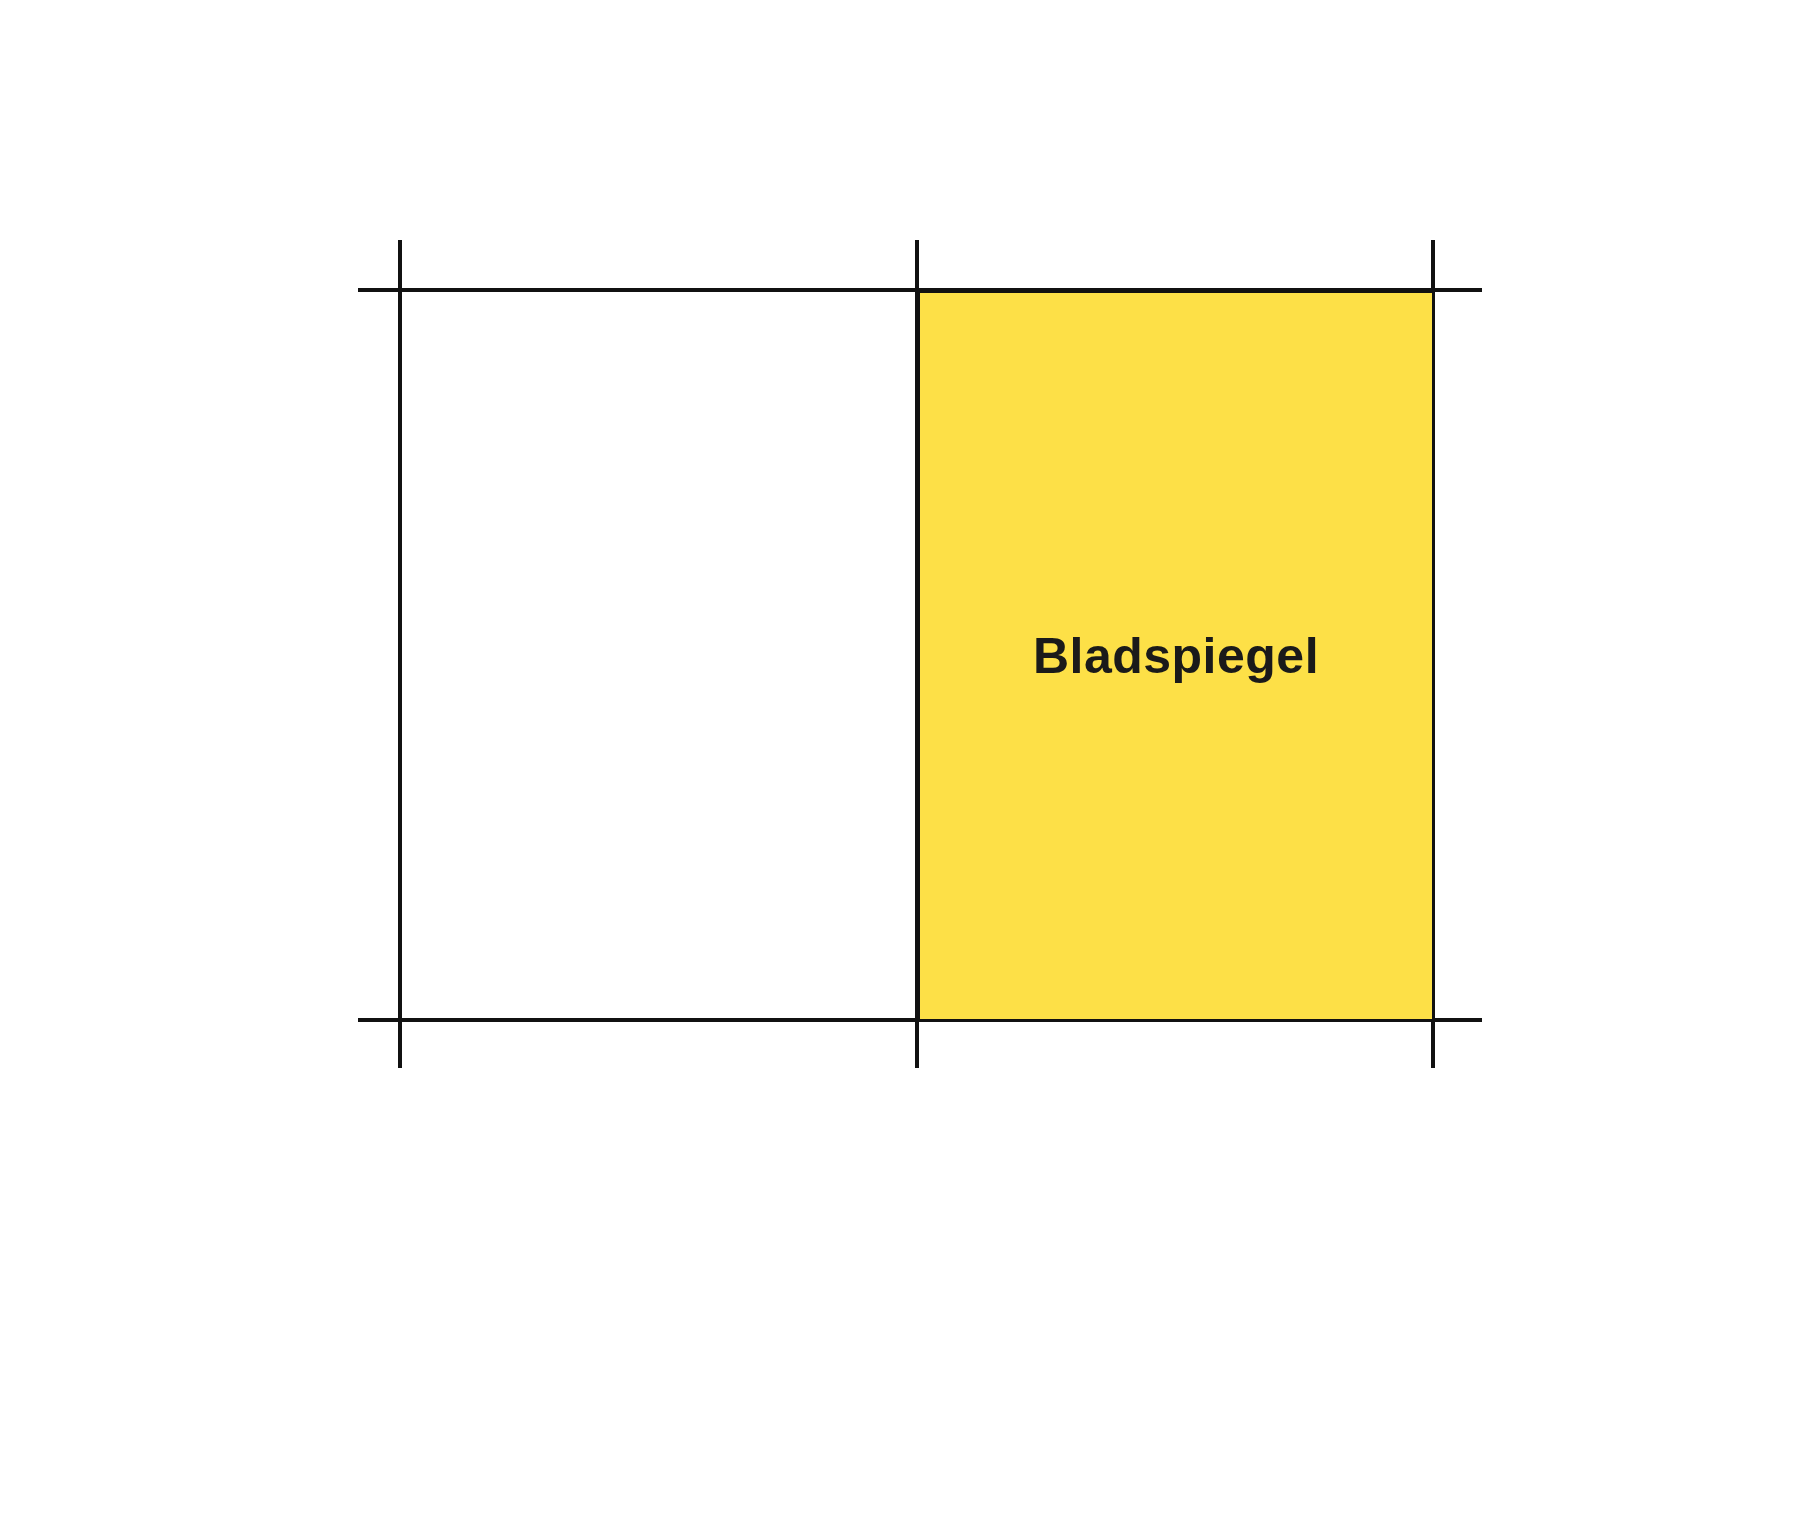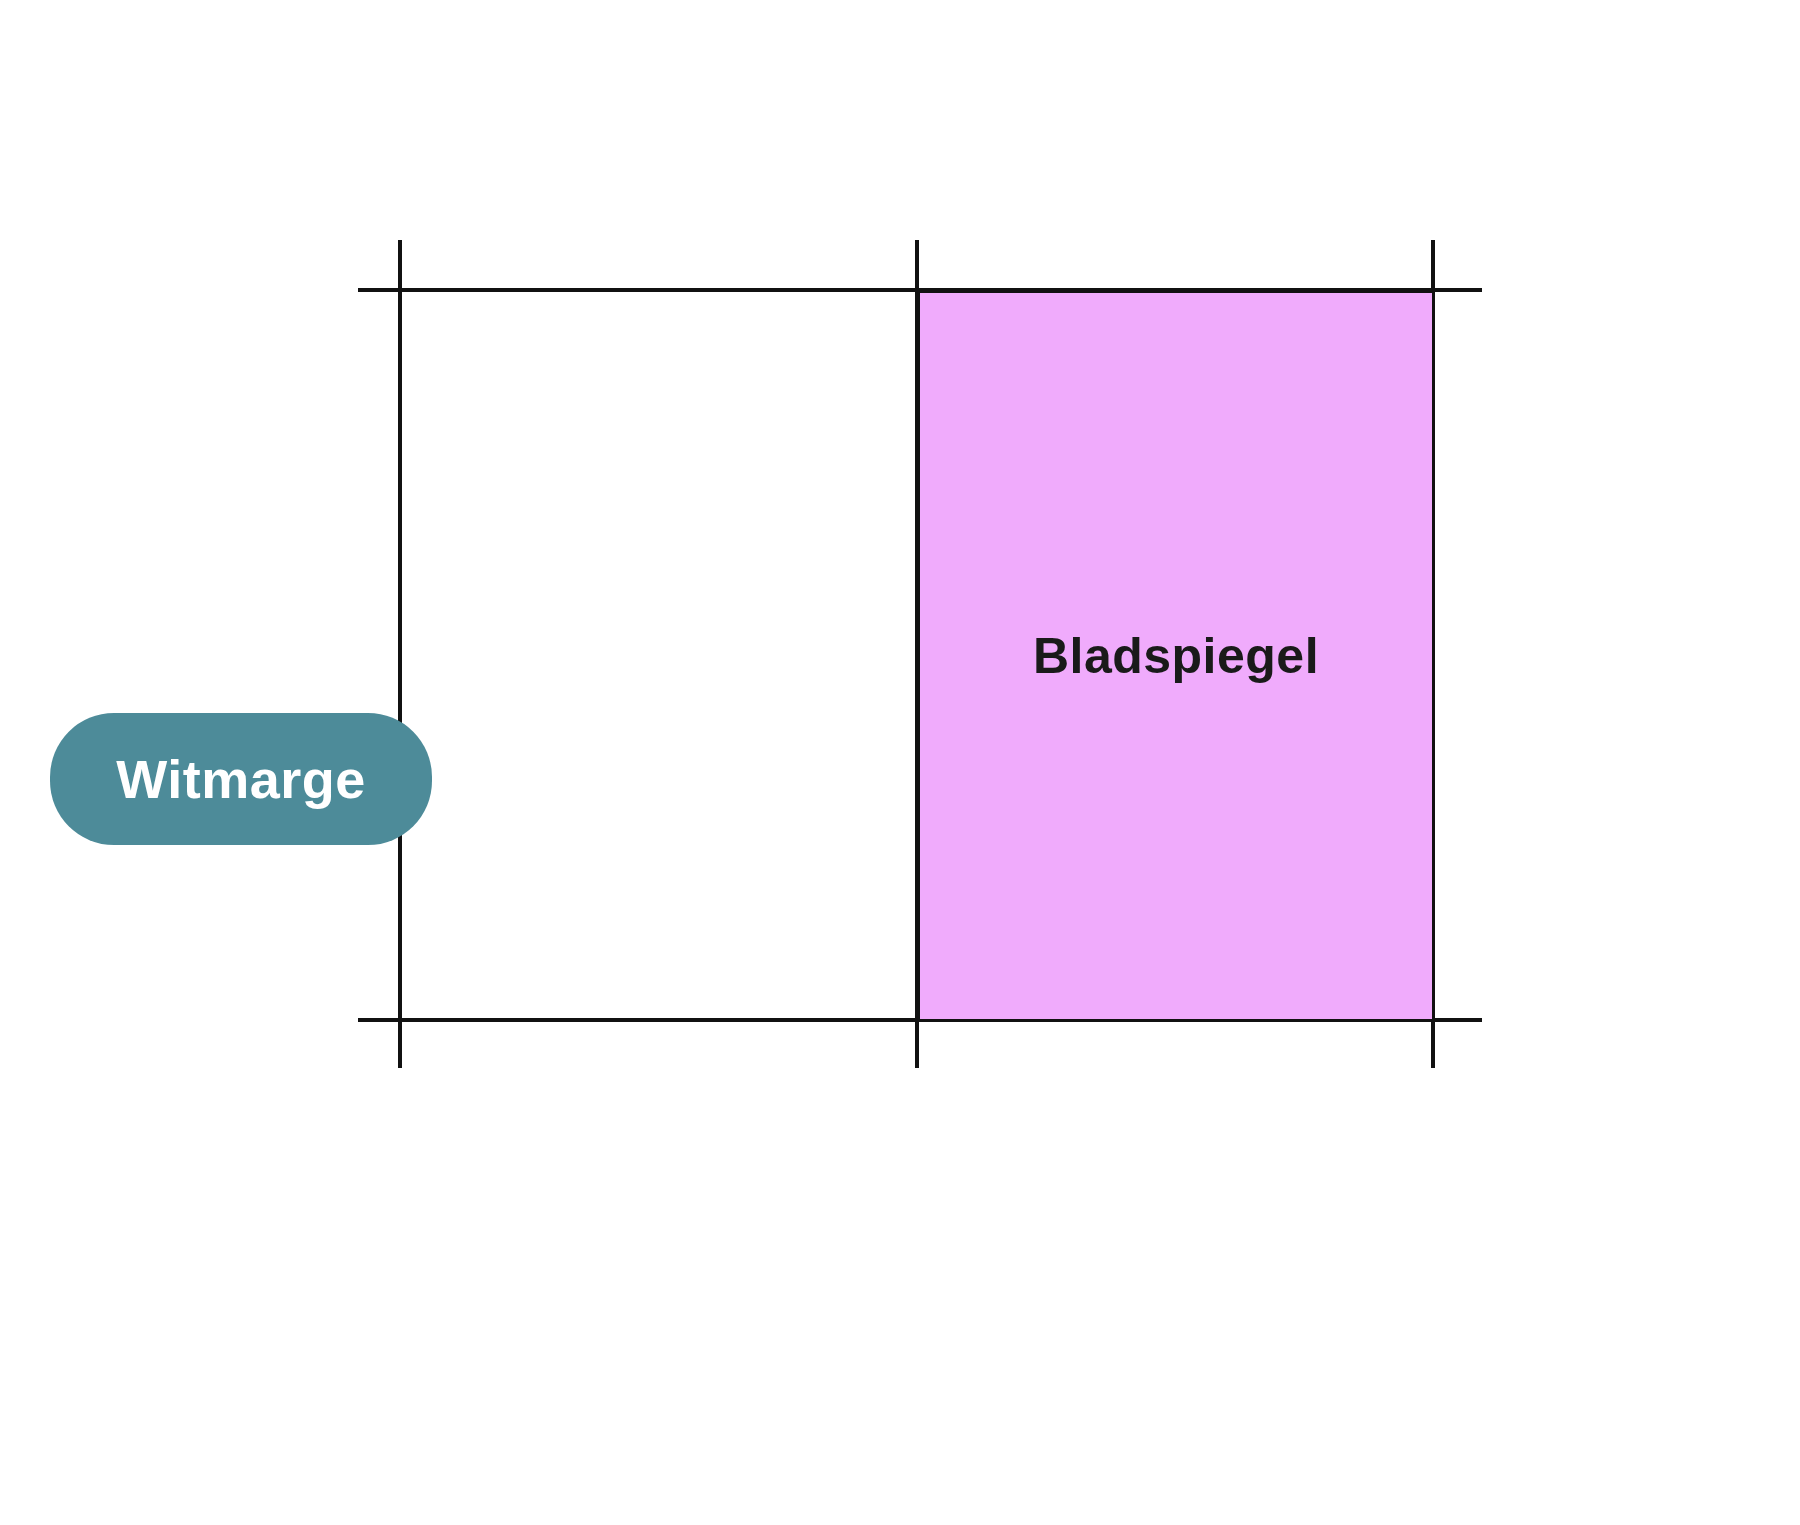--- a/index.html
+++ b/index.html
@@ -85,21 +85,18 @@
 
 <div class="canvas">
 
   <div class="line h" id="crop-top-h" style="background-color: rgb(17, 17, 17);"></div>
   <div class="line h" id="crop-bottom-h" style="background-color: rgb(17, 17, 17);"></div>
   <div class="line v" id="crop-left-v" style="background-color: rgb(17, 17, 17);"></div>
   <div class="line v" id="crop-center-v" style="background-color: rgb(17, 17, 17);"></div>
   <div class="line v" id="crop-right-v" style="background-color: rgb(17, 17, 17);"></div>
 
 
-  <div class="page" id="page-right" style="background-color: #f0abfc;">
+  <div class="page" id="page-right" style="background-color: #fde047;">
     <span class="area-label" style="color: rgb(26, 26, 26);">Bladspiegel</span>
   </div>
 
-  <div class="badge" style="background-color: rgb(77, 139, 153);">
-    <span class="badge-label" style="color: rgb(255, 255, 255);">Witmarge</span>
-  </div>
 
 </div>
 
 </body></html>

